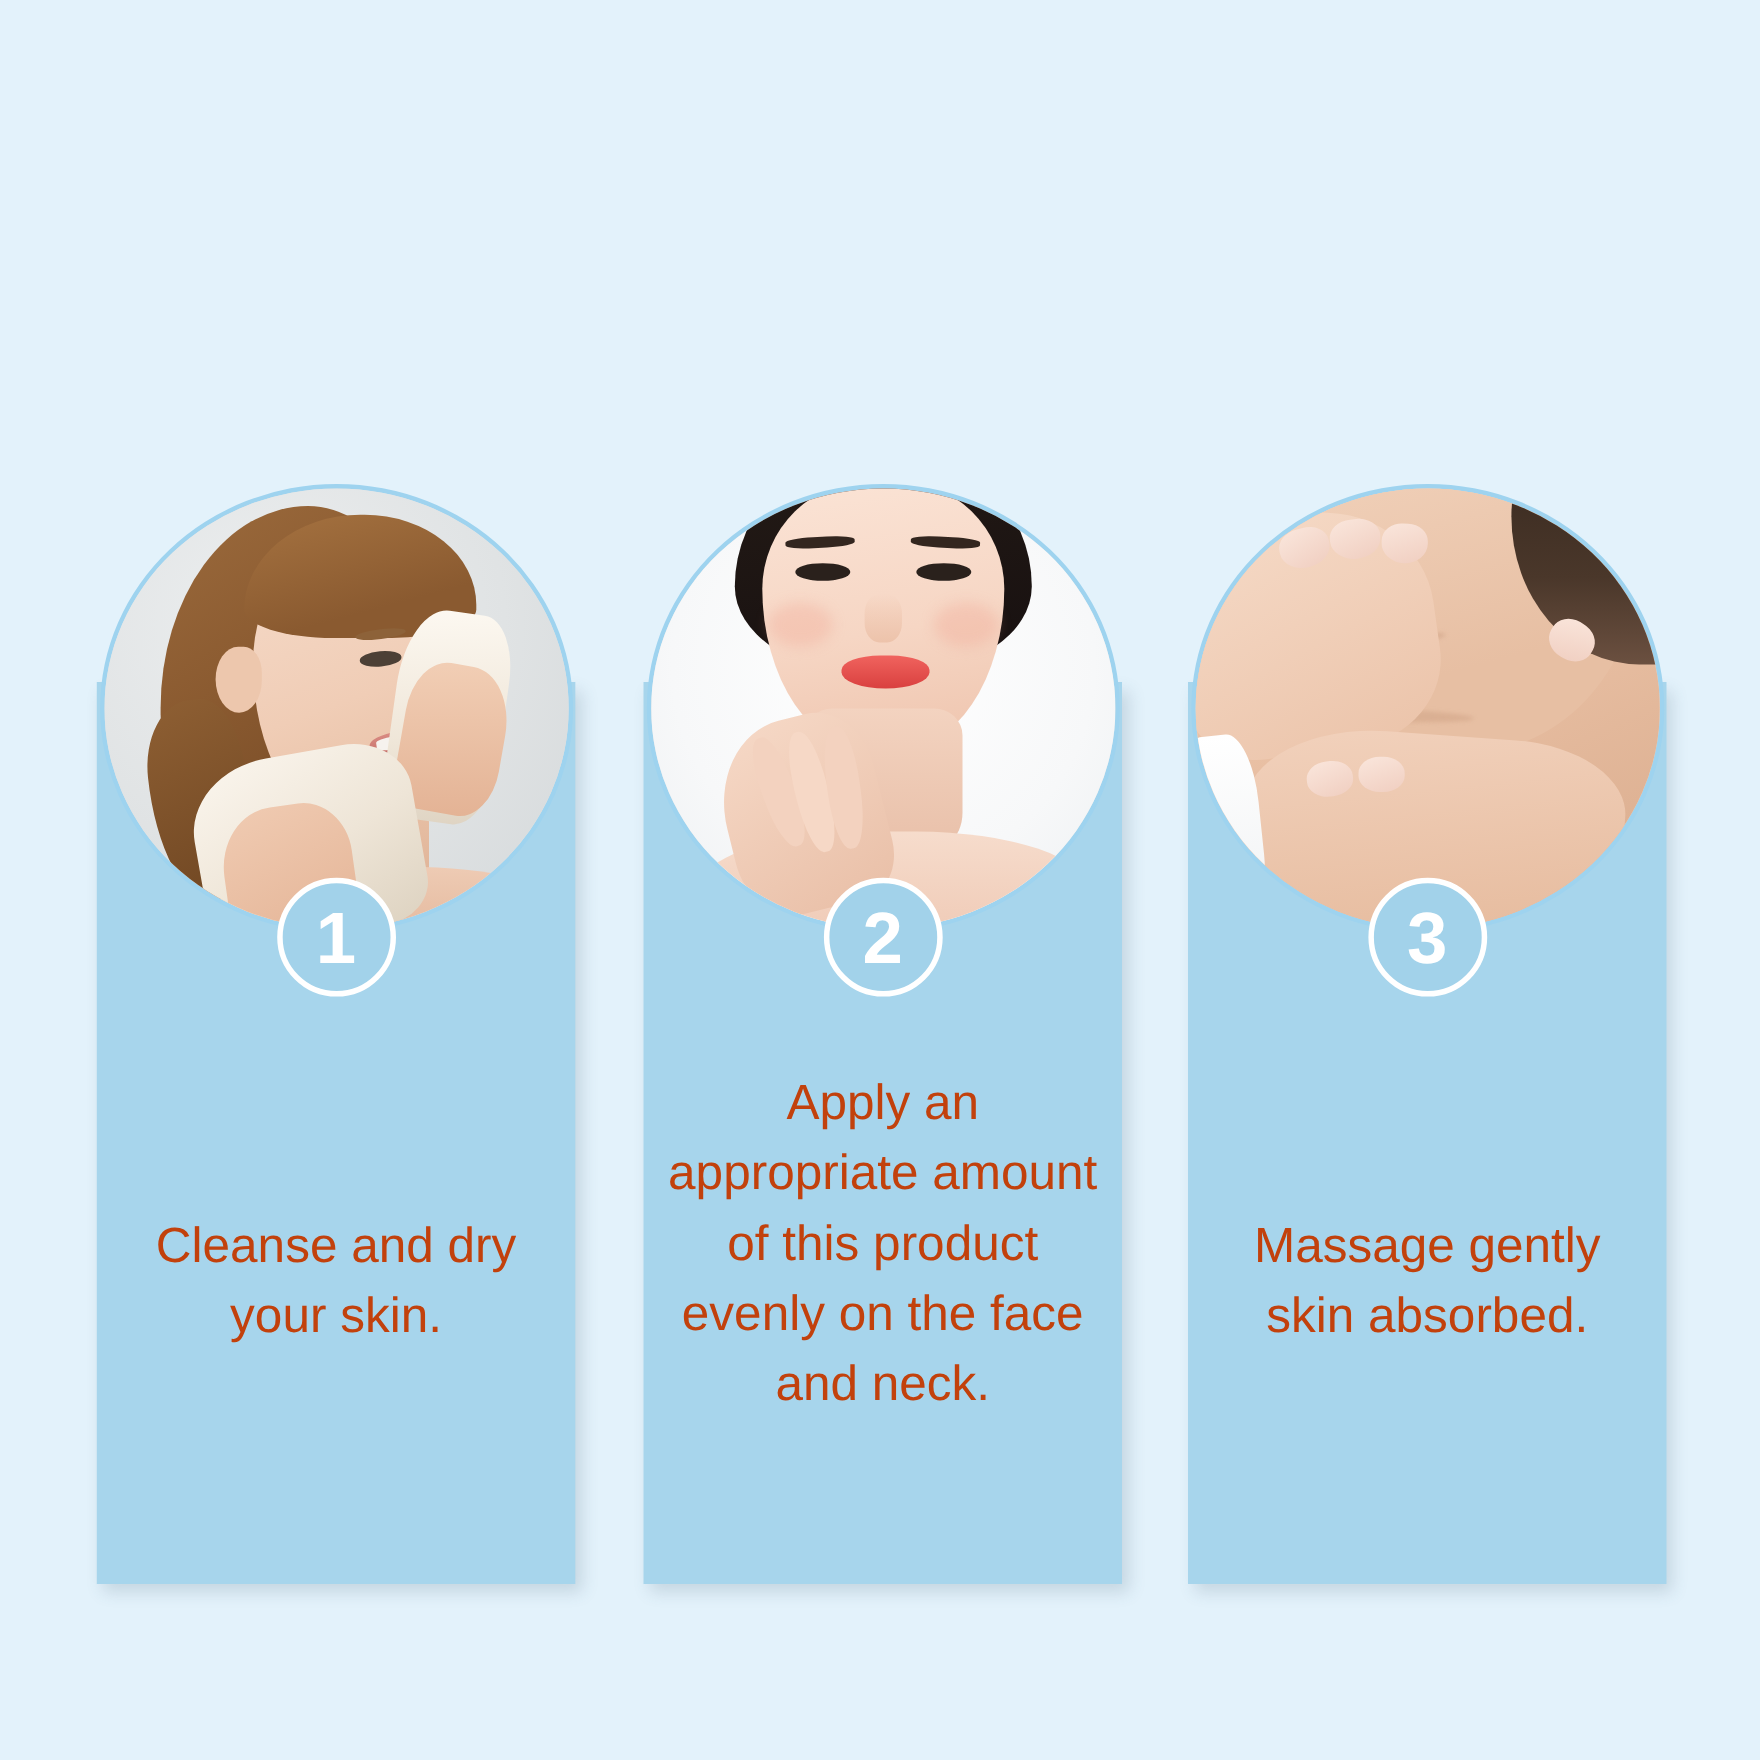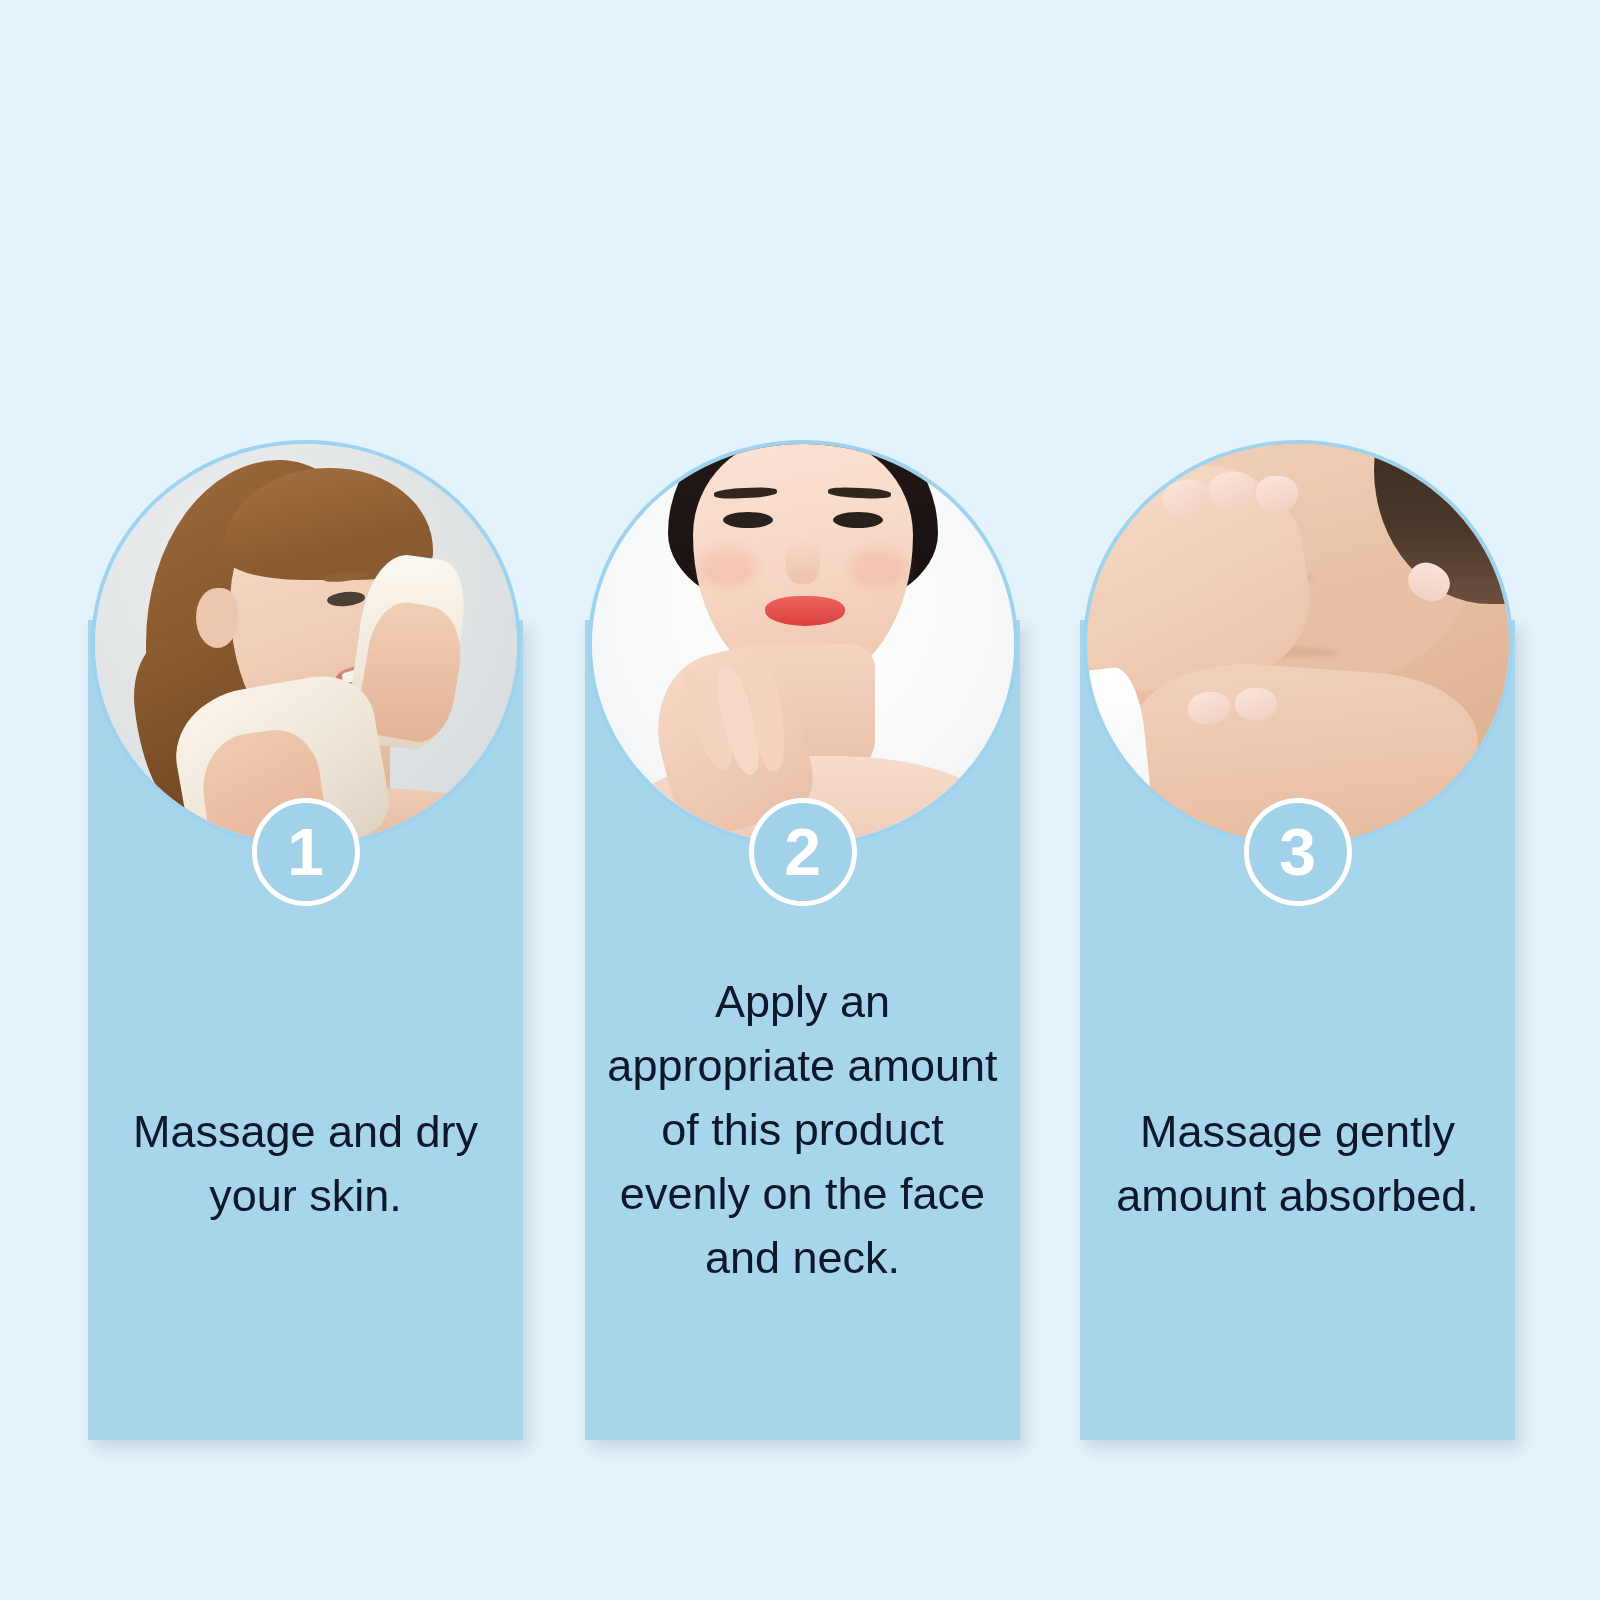--- a/index.html
+++ b/index.html
@@ -124,21 +124,21 @@
     line-height: 66px;
     font-weight: 700;
     z-index: 5;
   }
 
   .caption {
     position: absolute;
     left: 18px;
     width: 399px;
     text-align: center;
-    color: #0f172a;
+    color: #c2410c;
     font-size: 45px;
     line-height: 64px;
     font-weight: 400;
     font-family: "Liberation Sans", sans-serif;
   }
   .cap-short { top: 660px; }
   .cap-long  { top: 530px; }
 
   
   .bg-studio {
@@ -366,21 +366,21 @@
           <div class="i1-shoulder"></div>
           <div class="i1-towel-b"></div>
           <div class="i1-hand-r"></div>
           <div class="i1-towel-a"></div>
           <div class="i1-hand-l"></div>
         </div>
       </div>
 
       <div class="badge">1</div>
 
-      <div class="caption cap-short">Massage and dry your skin.</div>
+      <div class="caption cap-short">Cleanse and dry your skin.</div>
     </div>
 
     <div class="step step-2">
       <div class="panel"></div>
 
       <div class="photo">
         <div class="canvas">
           <div class="bg-white"></div>
           <div class="i2-hair"></div>
           <div class="i2-face"></div>
@@ -423,17 +423,17 @@
           <div class="i3-hand-l"></div>
           <div class="i3-nail-e"></div>
           <div class="i3-nail-f"></div>
           <div class="i3-nail-d"></div>
           <div class="i3-white"></div>
         </div>
       </div>
 
       <div class="badge">3</div>
 
-      <div class="caption cap-short">Massage gently amount absorbed.</div>
+      <div class="caption cap-short">Massage gently skin absorbed.</div>
     </div>
 
   </div>
 </div>
 
 </body></html>

